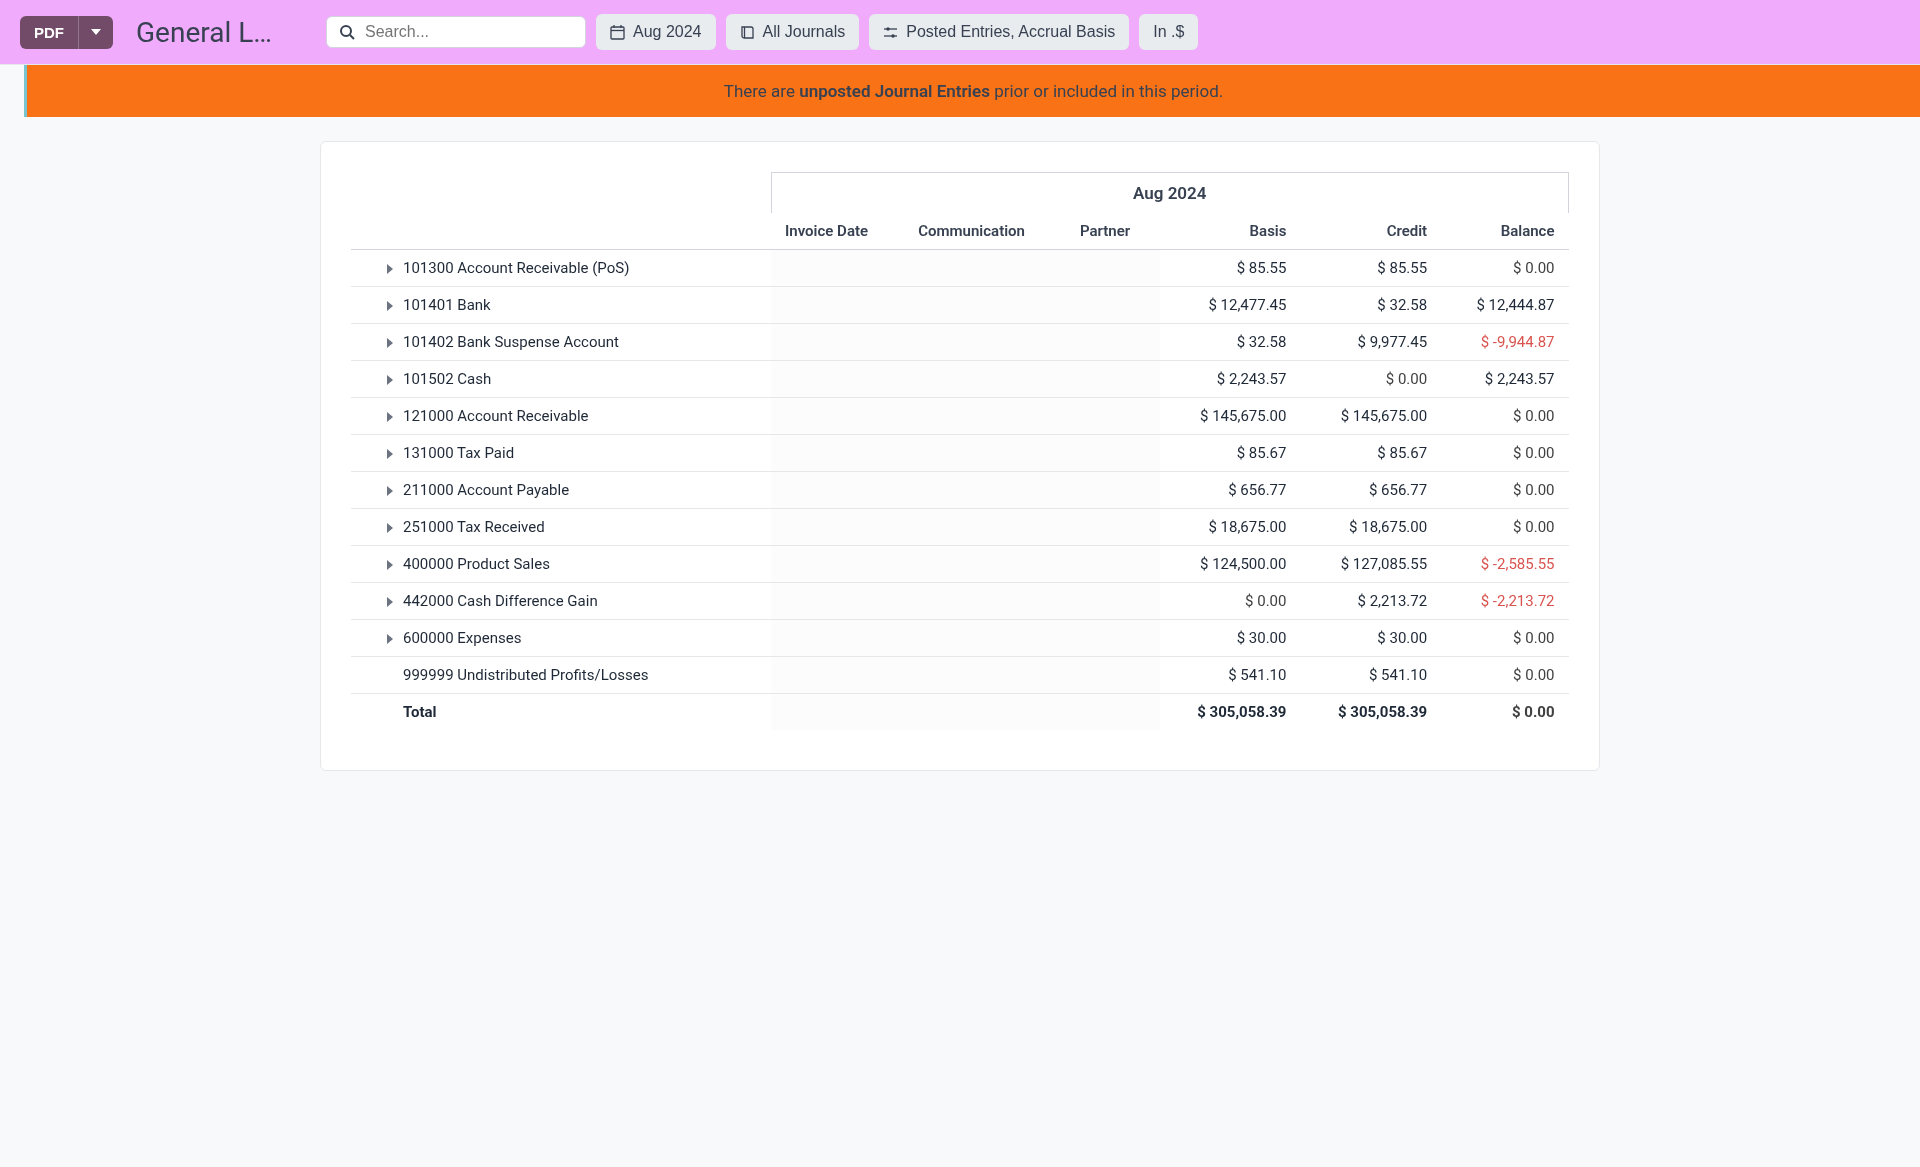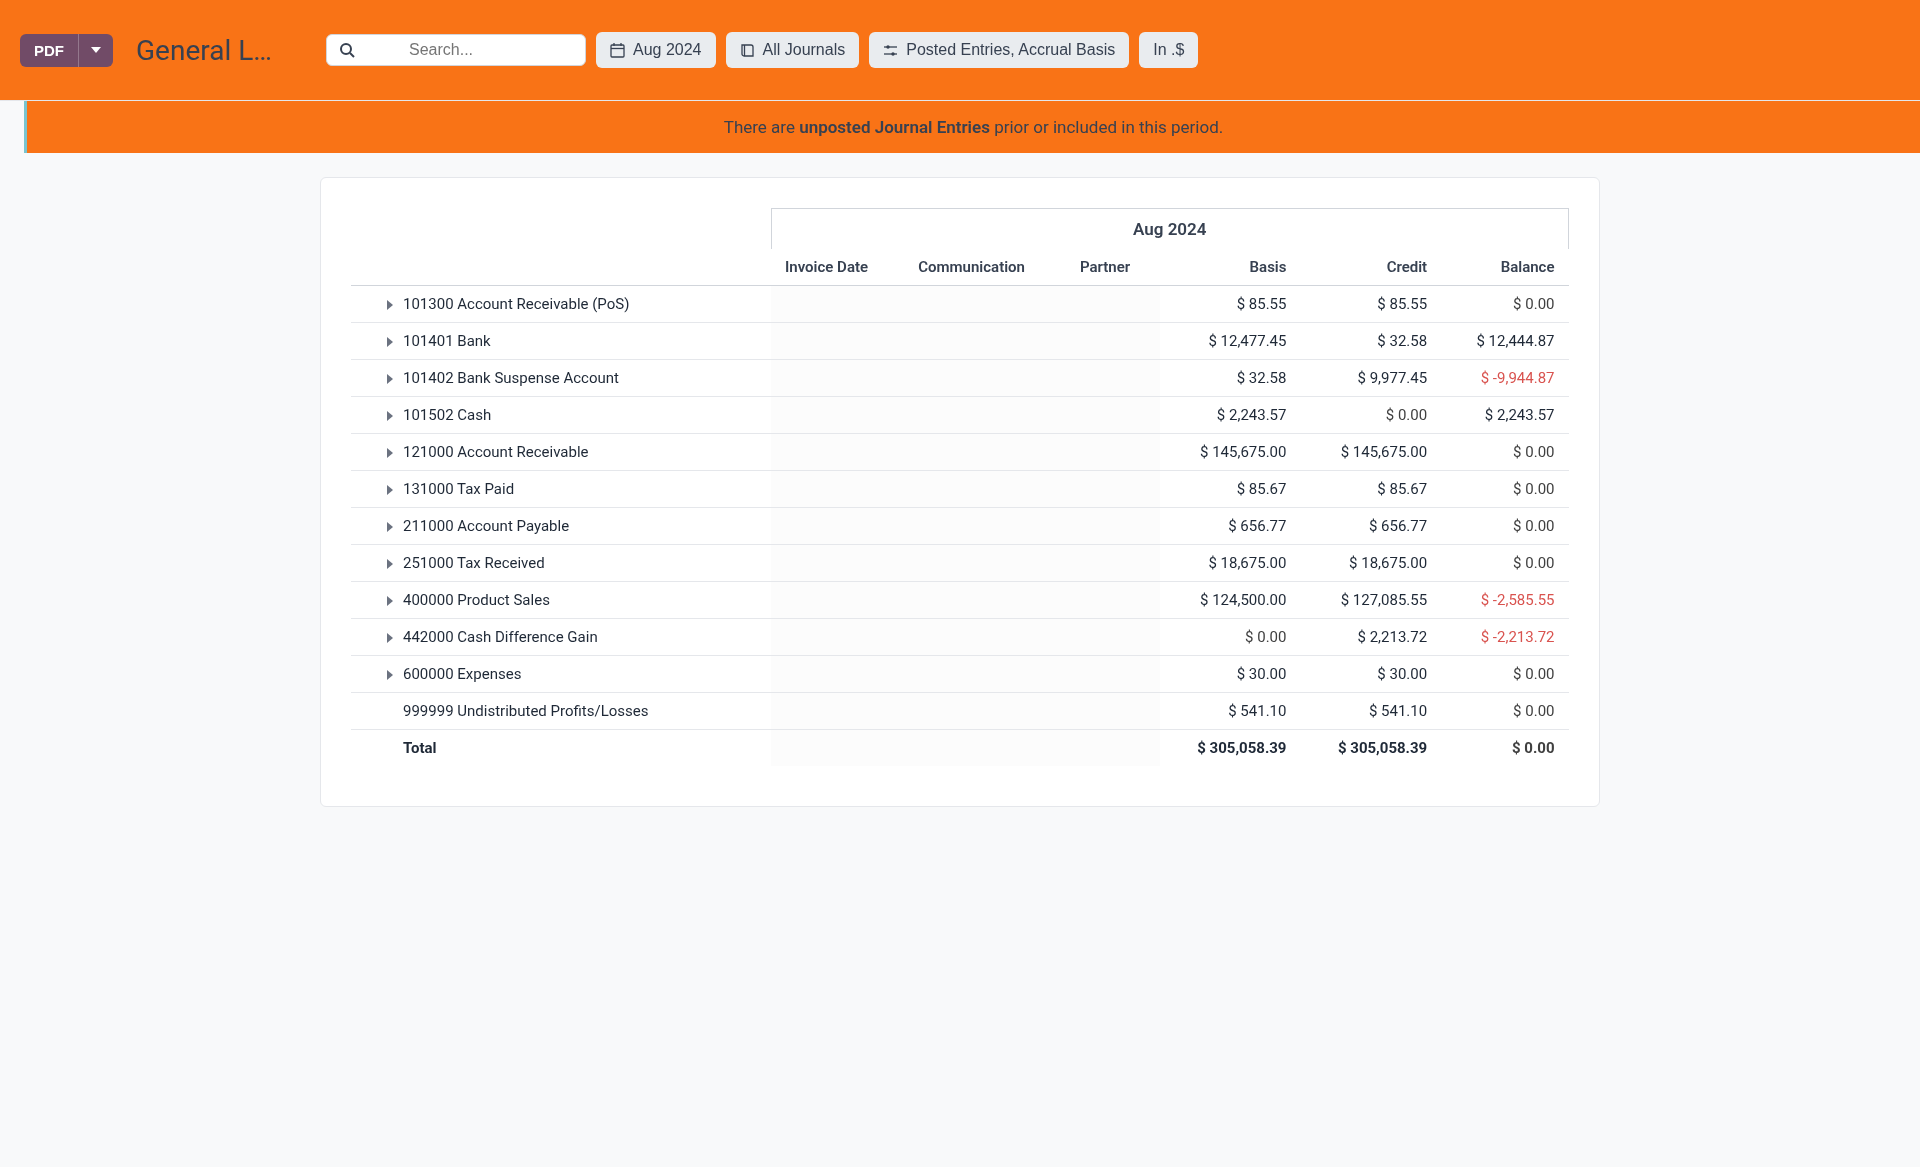--- a/index.html
+++ b/index.html
@@ -6,22 +6,22 @@
   body {
     font-family: -apple-system, BlinkMacSystemFont, "Segoe UI", Roboto, sans-serif;
     background: #f8f9fa;
     color: #1f2937;
     font-size: 15px;
   }
   .toolbar {
     display: flex;
     align-items: center;
     gap: 10px;
-    padding: 32px 20px;
-    background: #f97316;
+    padding: 14px 20px;
+    background: #f0abfc;
     border-bottom: 1px solid #e5e7eb;
   }
   .pdf-group { display: flex; }
   .pdf-btn {
     background: #714b67;
     color: #fff;
     border: none;
     padding: 8px 14px;
     font-size: 15px;
     font-weight: 600;
@@ -50,21 +50,20 @@
     margin-right: 30px;
   }
   .search-box {
     display: flex;
     align-items: center;
     border: 1px solid #d1d5db;
     border-radius: 6px;
     padding: 6px 12px;
     width: 260px;
     background: #fff;
-    gap: 44px;
   }
   .search-box input {
     border: none;
     outline: none;
     font-size: 16px;
     width: 100%;
     margin-left: 10px;
   }
   .filter-btn {
     background: #e9ecef;

